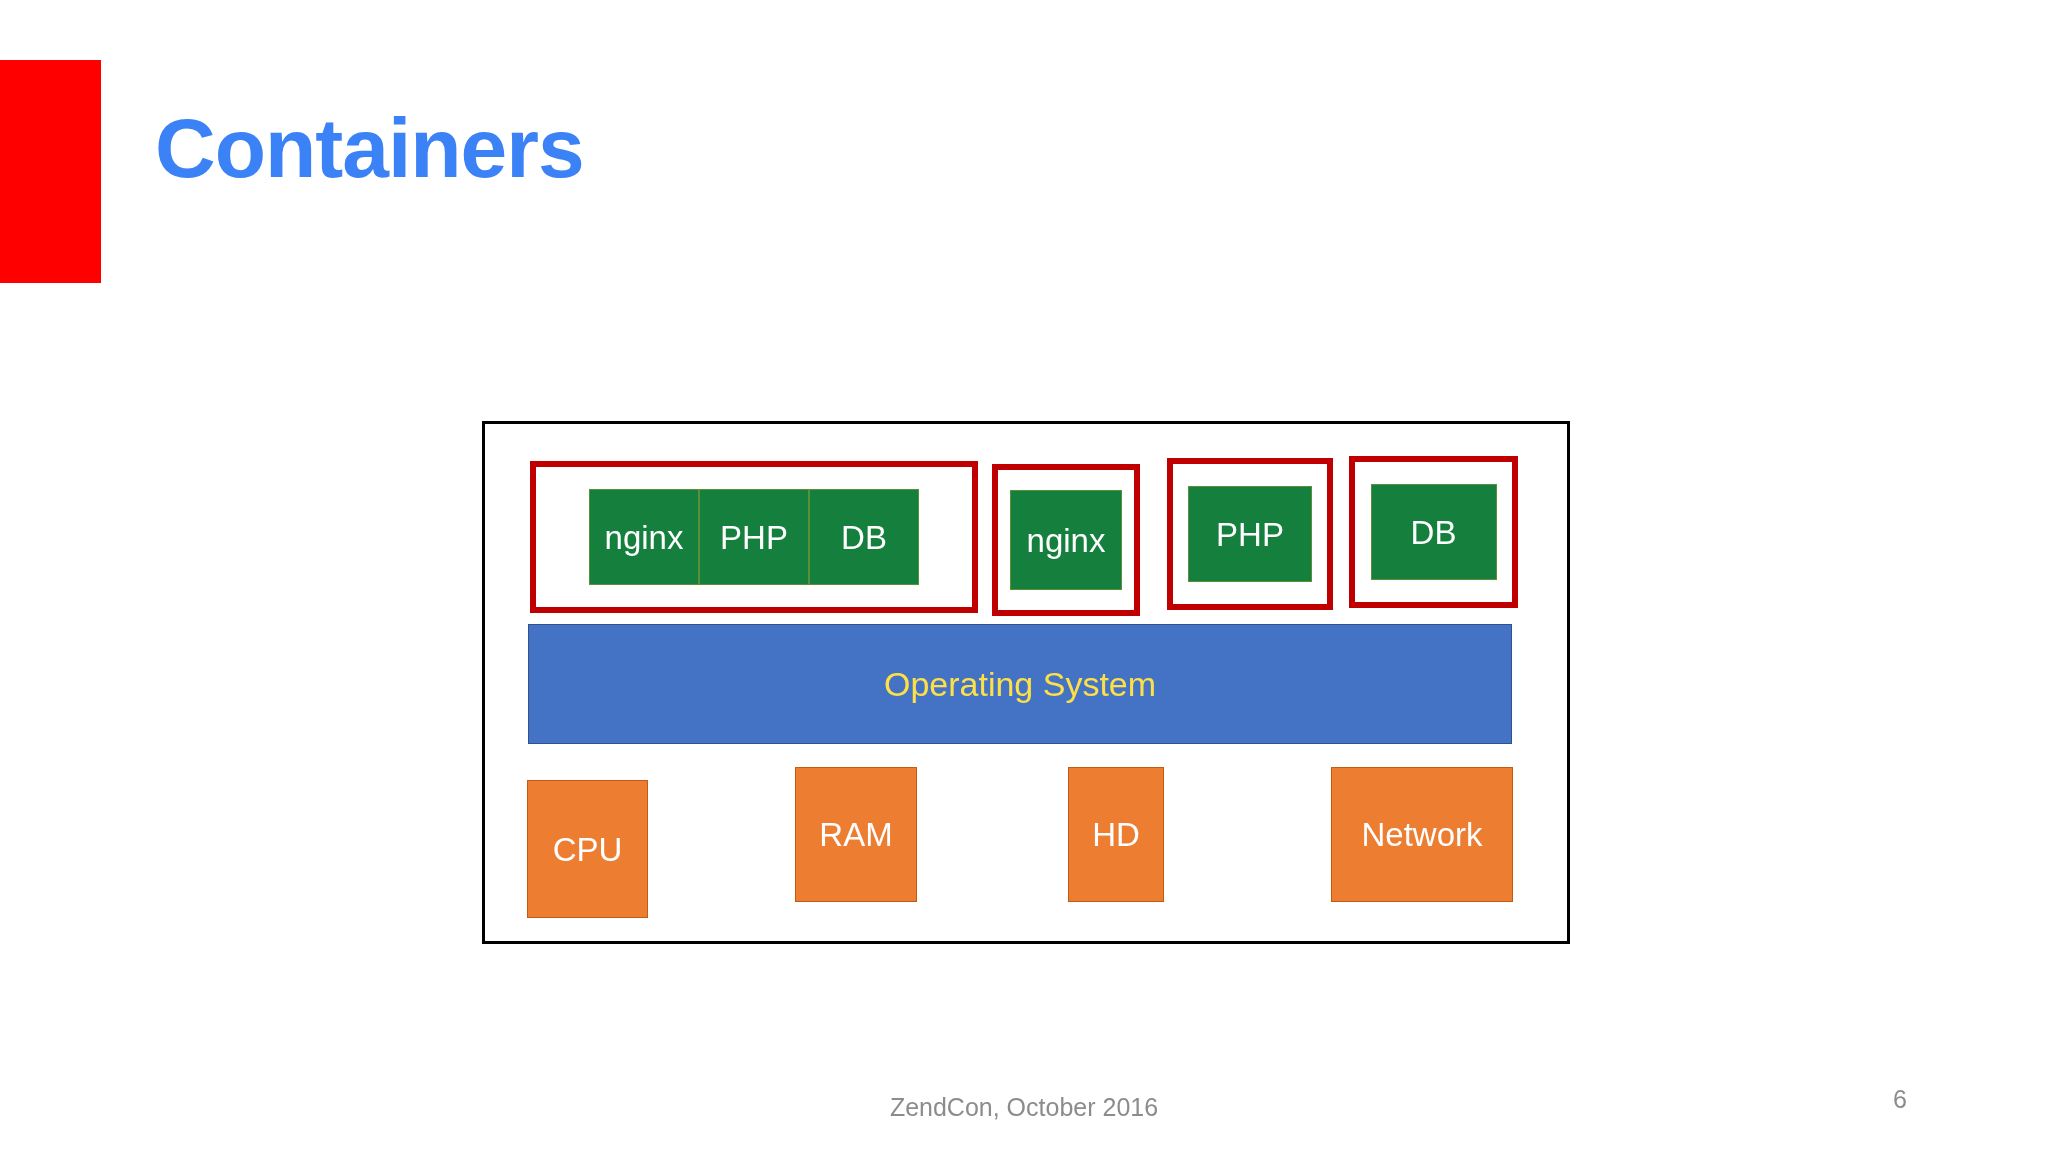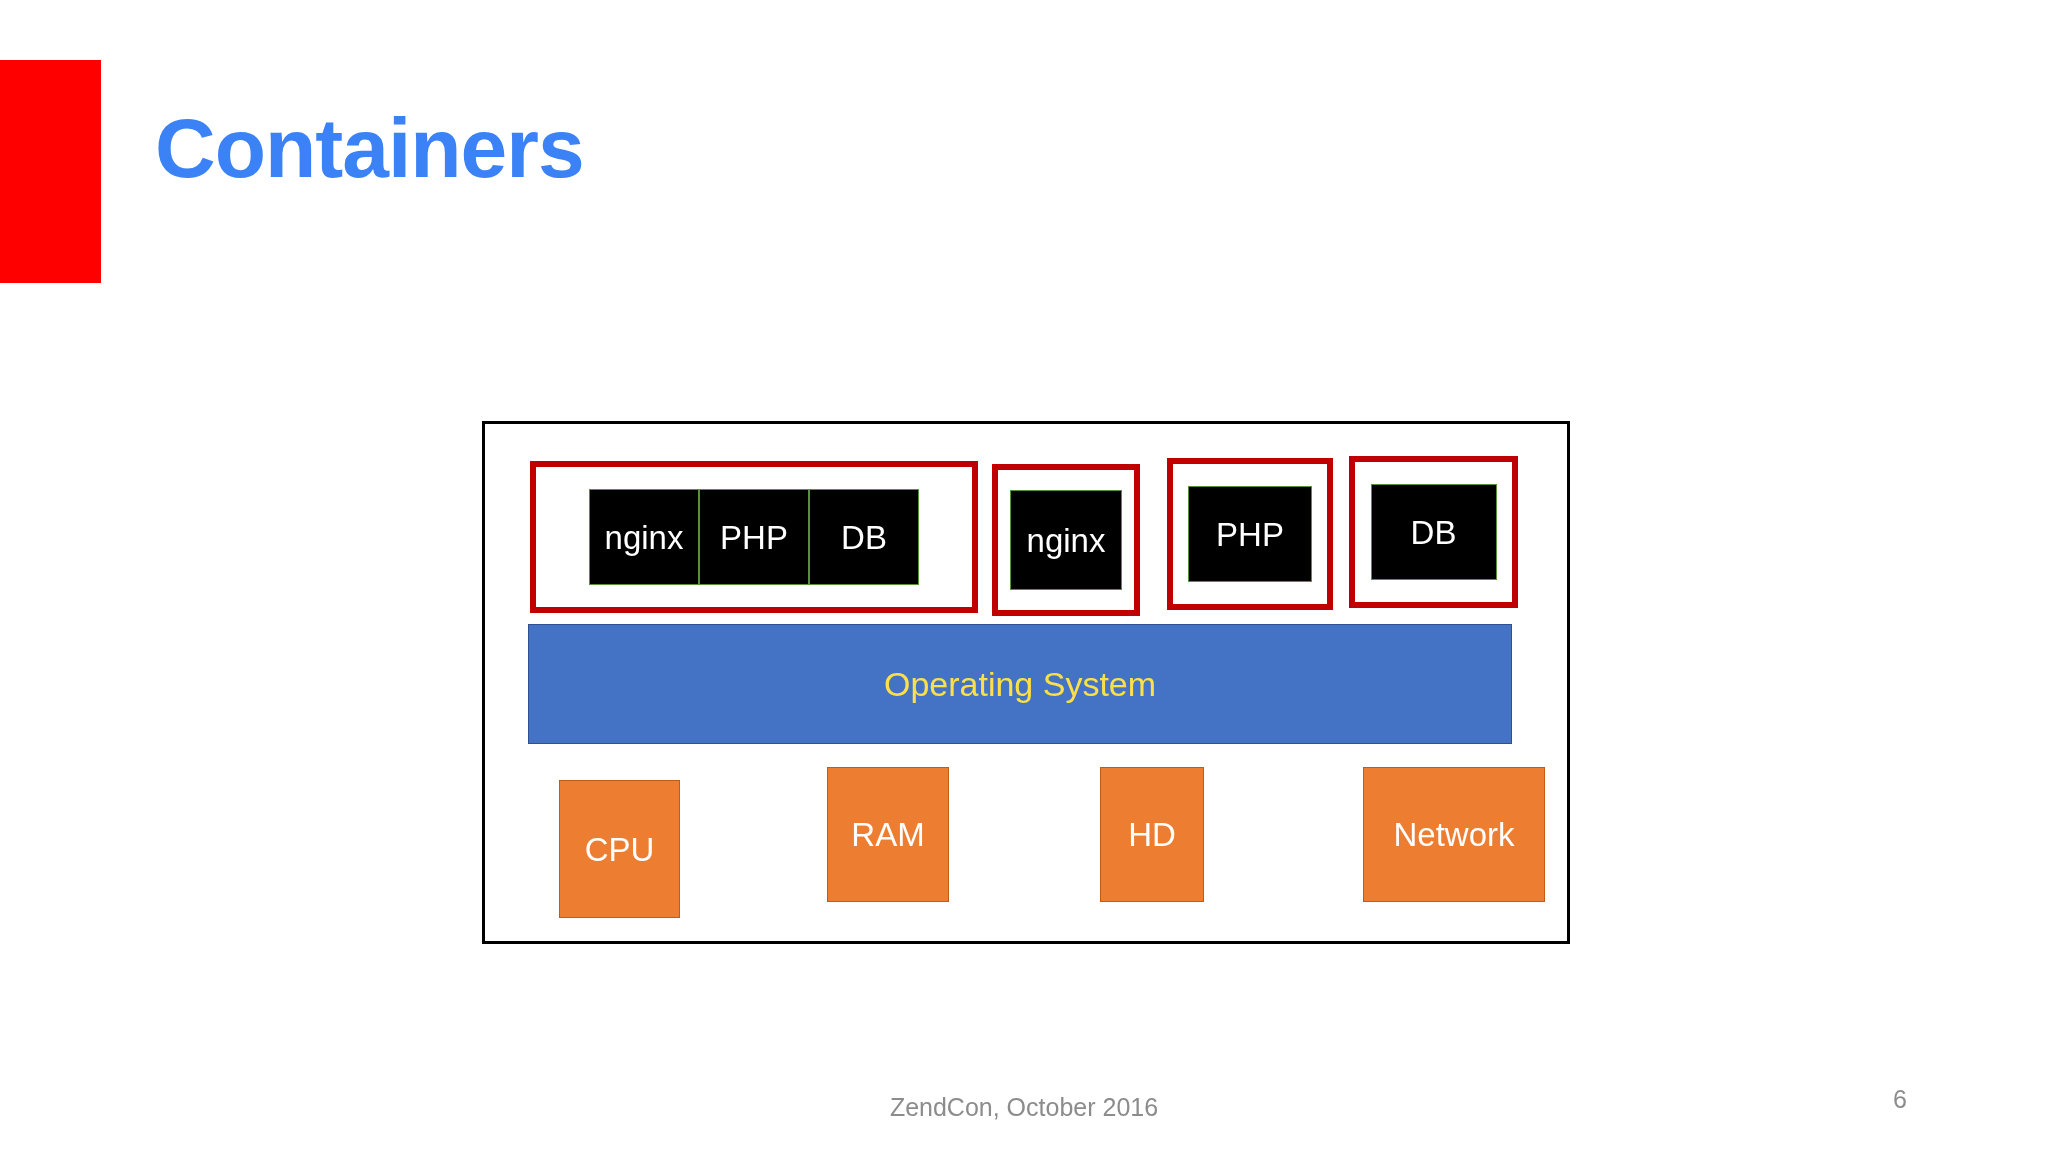--- a/index.html
+++ b/index.html
@@ -71,21 +71,21 @@
   }
 
   .container-multi .app-row {
     display: flex;
     flex-direction: row;
     align-items: center;
   }
 
   
   .app-box {
-    background: #000000;
+    background: #15803d;
     border: 1px solid #5b8f38;
     box-sizing: border-box;
     display: flex;
     align-items: center;
     justify-content: center;
     color: #ffffff;
     font-family: "Liberation Sans", sans-serif;
     font-size: 33px;
     font-weight: normal;
     line-height: 1;
@@ -116,21 +116,20 @@
     background: #ed7d31;
     border: 1px solid #c55a11;
     box-sizing: border-box;
     display: flex;
     align-items: center;
     justify-content: center;
     color: #ffffff;
     font-family: "Liberation Sans", sans-serif;
     font-size: 33px;
     line-height: 1;
-    margin-left: 32px;
   }
 
   
   .footer-note {
     position: absolute;
     left: 0;
     top: 1085px;
     width: 2048px;
     text-align: center;
     font-family: "Liberation Sans", sans-serif;
@@ -181,20 +180,20 @@
     </div>
 
   </div>
 
   <div class="os-bar">Operating System</div>
 
   <div class="hw-box" style="left:527px; top:780px; width:121px; height:138px;">CPU</div>
 
   <div class="hw-box" style="left:795px; top:767px; width:122px; height:135px;">RAM</div>
 
-  <div class="hw-box" style="left:1068px; top:767px; width:104px; height:135px;">HD</div>
+  <div class="hw-box" style="left:1068px; top:767px; width:96px; height:135px;">HD</div>
 
   <div class="hw-box" style="left:1331px; top:767px; width:182px; height:135px;text-align:center;">Network</div>
 
   <div class="footer-note">ZendCon, October 2016</div>
   <div class="page-number">6</div>
 
 </div>
 
 </body></html>

